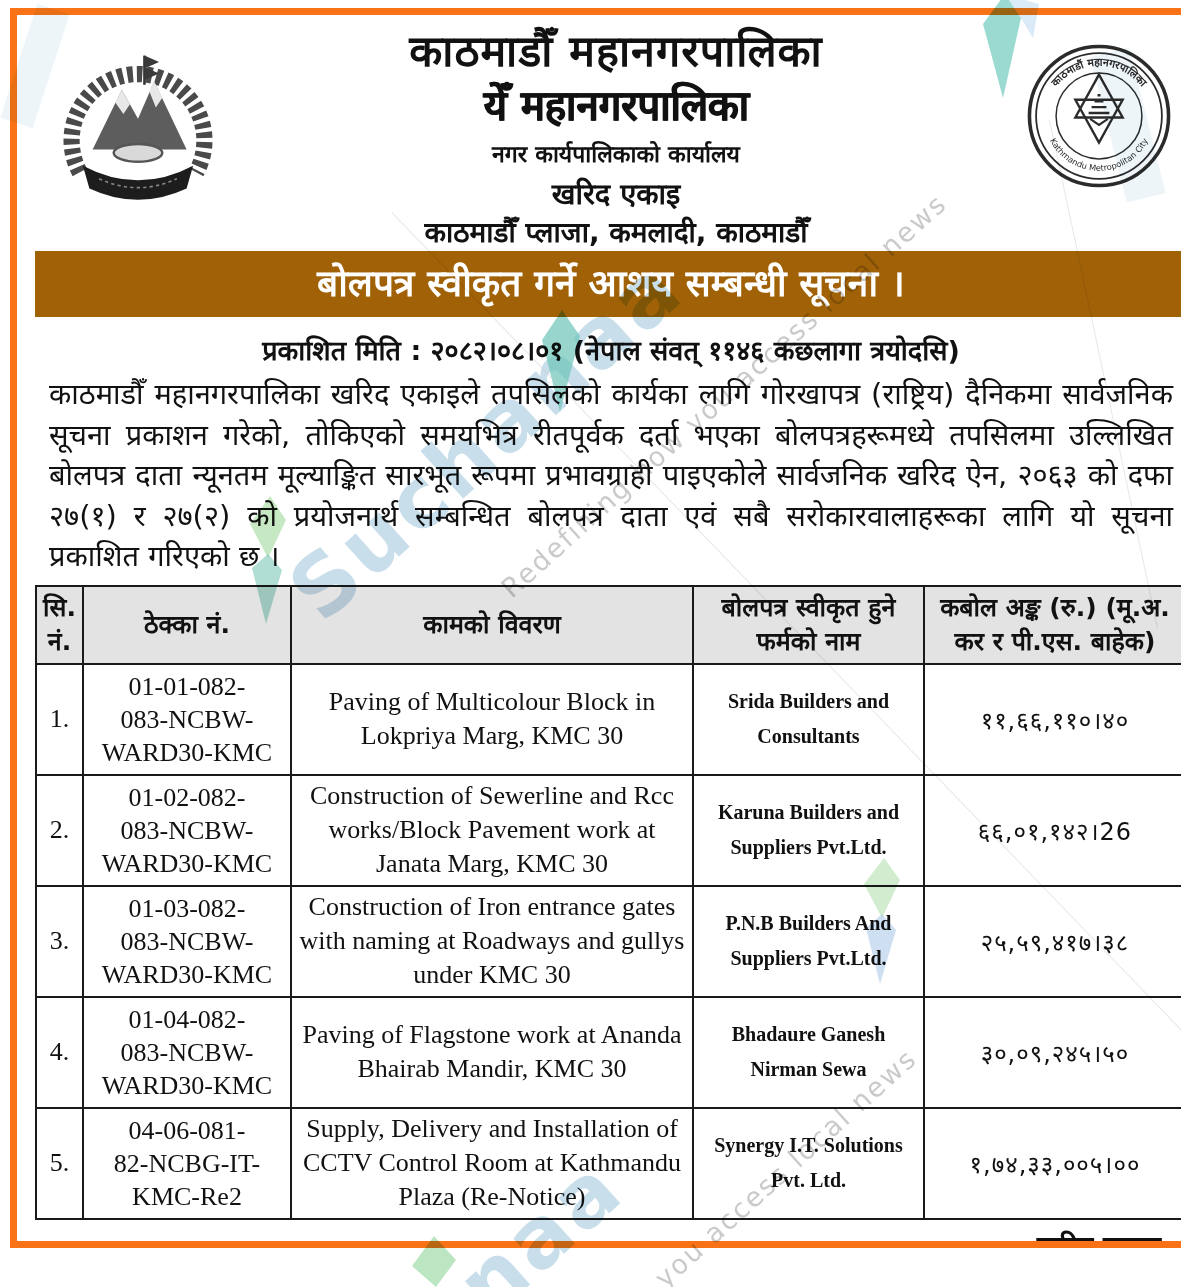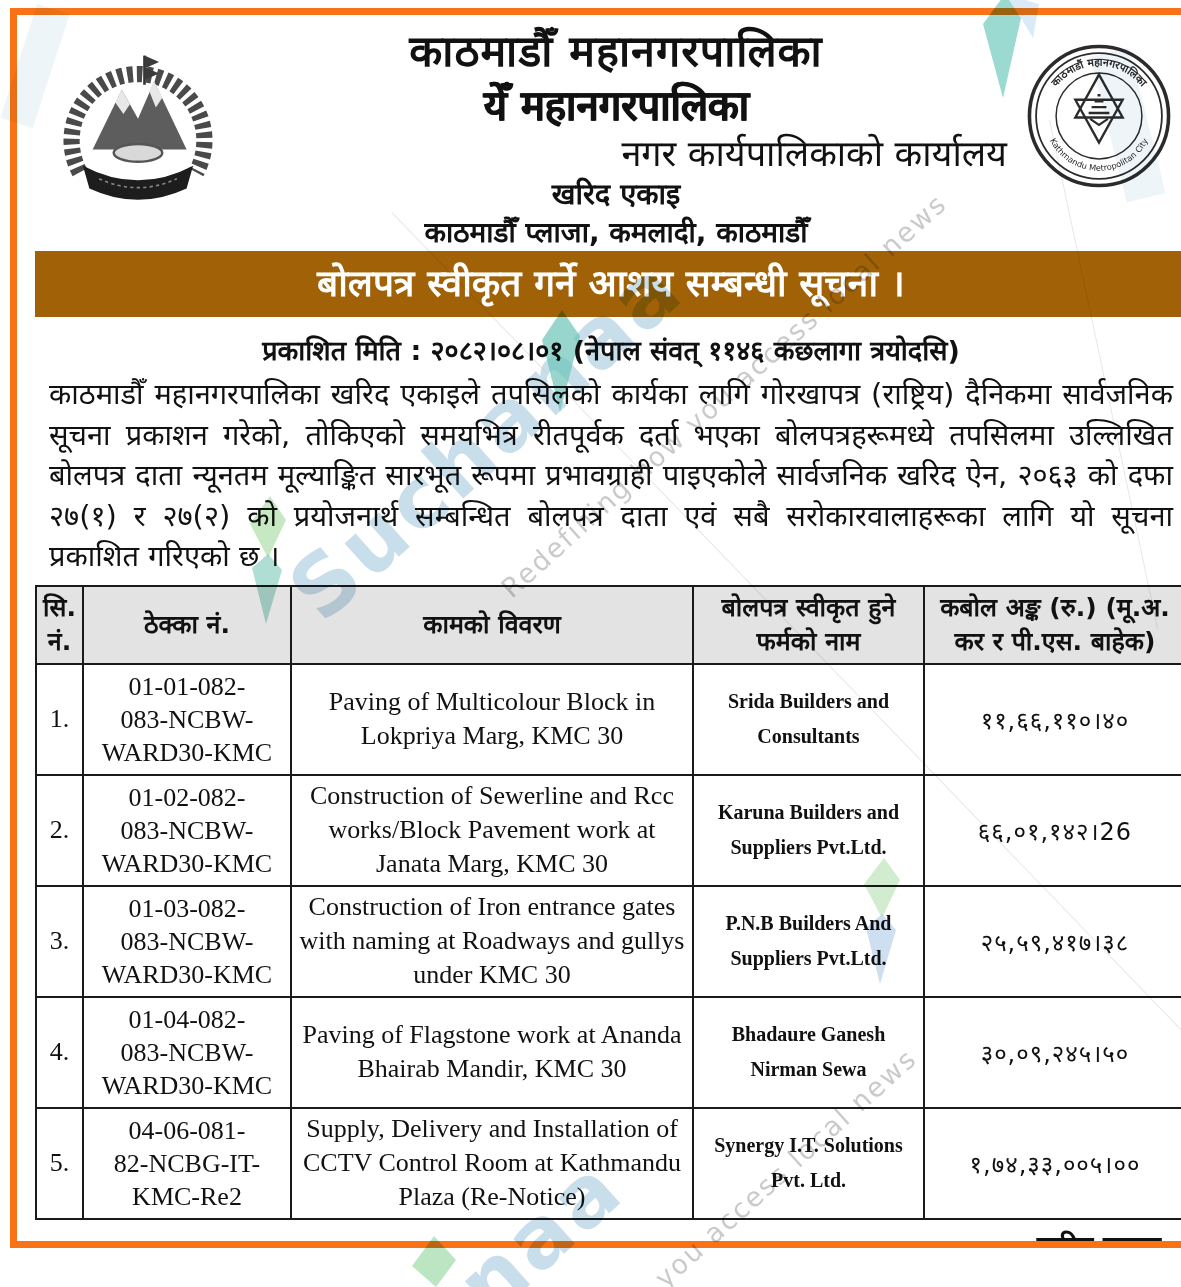--- a/index.html
+++ b/index.html
@@ -9,21 +9,21 @@
             border:7px solid #f97316;background:#fff;overflow:hidden;z-index:1;padding-left:18px;}
   
   .header{position:relative;height:232px;}
   .emblem-left{position:absolute;left:22px;top:30px;width:162px;height:180px;}
   .seal-right{position:absolute;right:14px;top:26px;width:148px;height:150px;}
   .header-center{position:absolute;left:190px;right:180px;top:10px;text-align:center;}
   .org-name{font-size:43px;font-weight:bold;letter-spacing:1px;line-height:52px;}
   .org-newari{font-size:40px;font-weight:bold;line-height:56px;
               font-family:"DejaVu Serif","DejaVu Sans",serif;
               transform:scaleY(1.05);text-shadow:1px 0 0 #111;}
-  .office-line{font-size:36px;font-weight:400;line-height:42px;text-align:right;}
+  .office-line{font-size:23px;font-weight:700;line-height:42px;}
   .unit-line{font-size:29px;font-weight:600;line-height:38px;}
   .addr-line{font-size:28px;font-weight:600;line-height:40px;}
   
   .banner{background:#a16207;color:#fff;text-align:center;
           height:66px;line-height:66px;font-size:37px;font-weight:bold;margin:4px 0 0 0;}
   
   .published{text-align:center;font-size:27px;font-weight:bold;margin:14px 0 6px 0;}
   
   .body-par{font-size:29px;line-height:40.5px;text-align:justify;
             margin:0 14px 8px 14px;}

